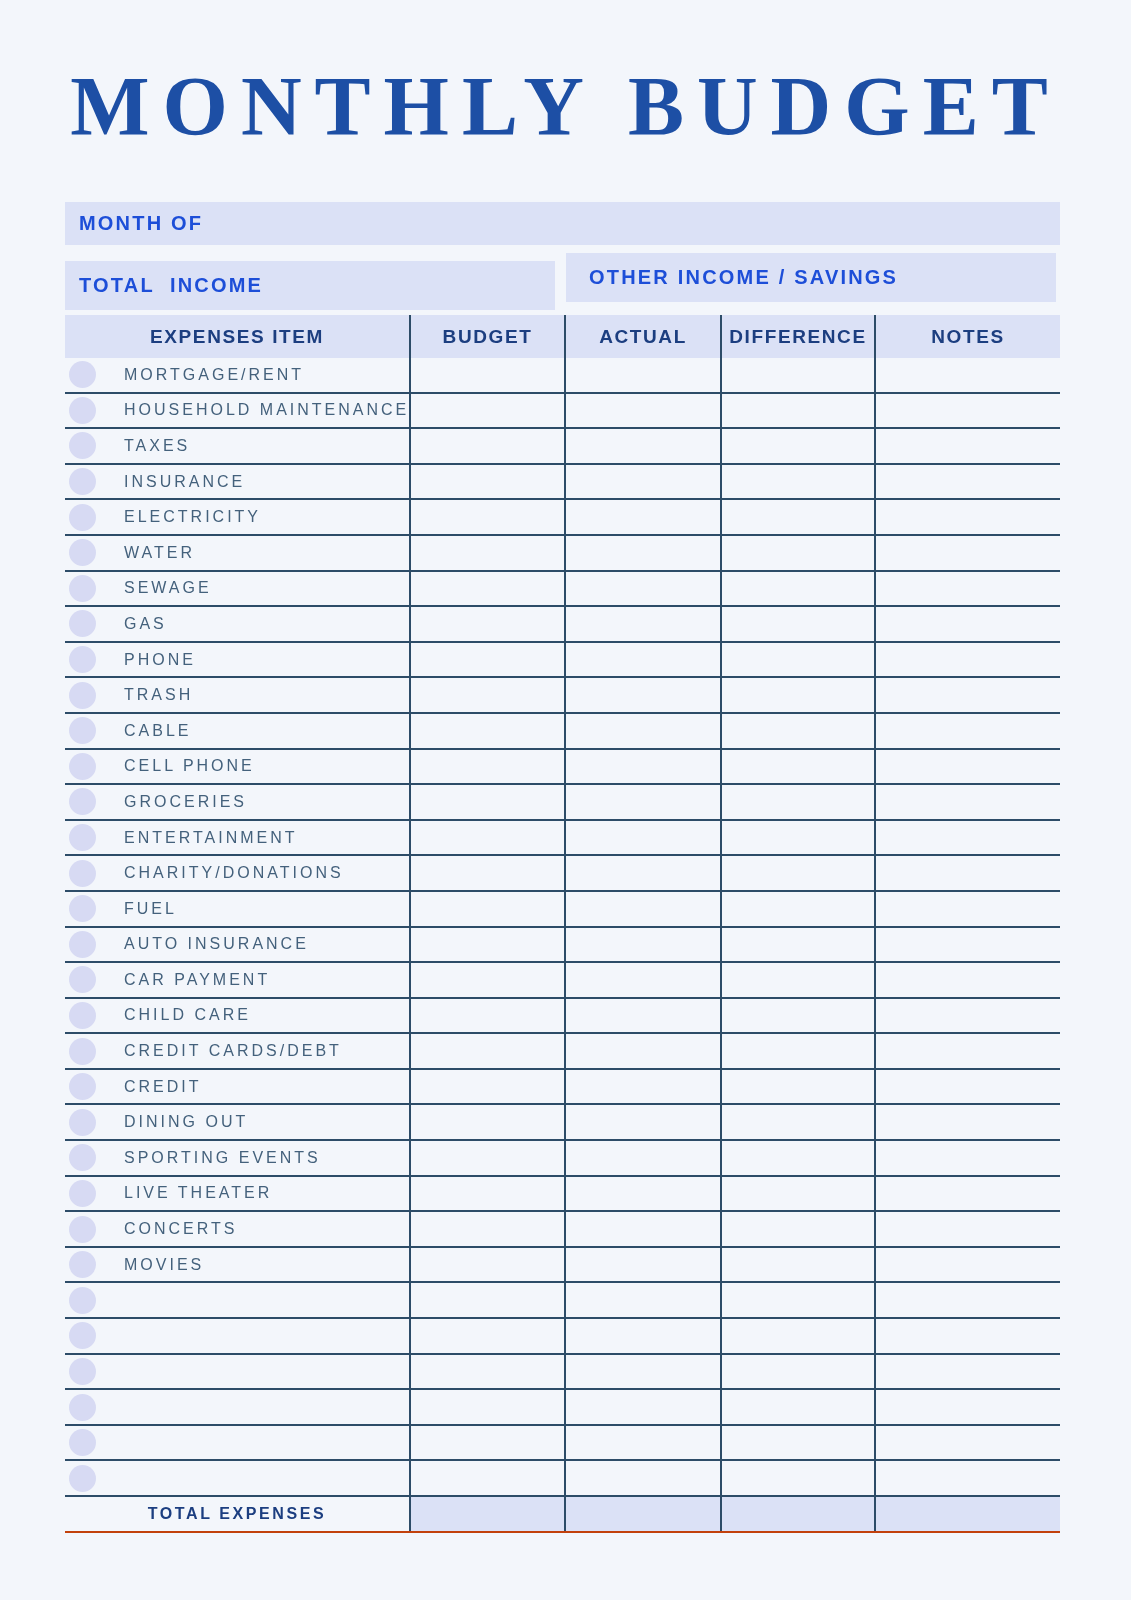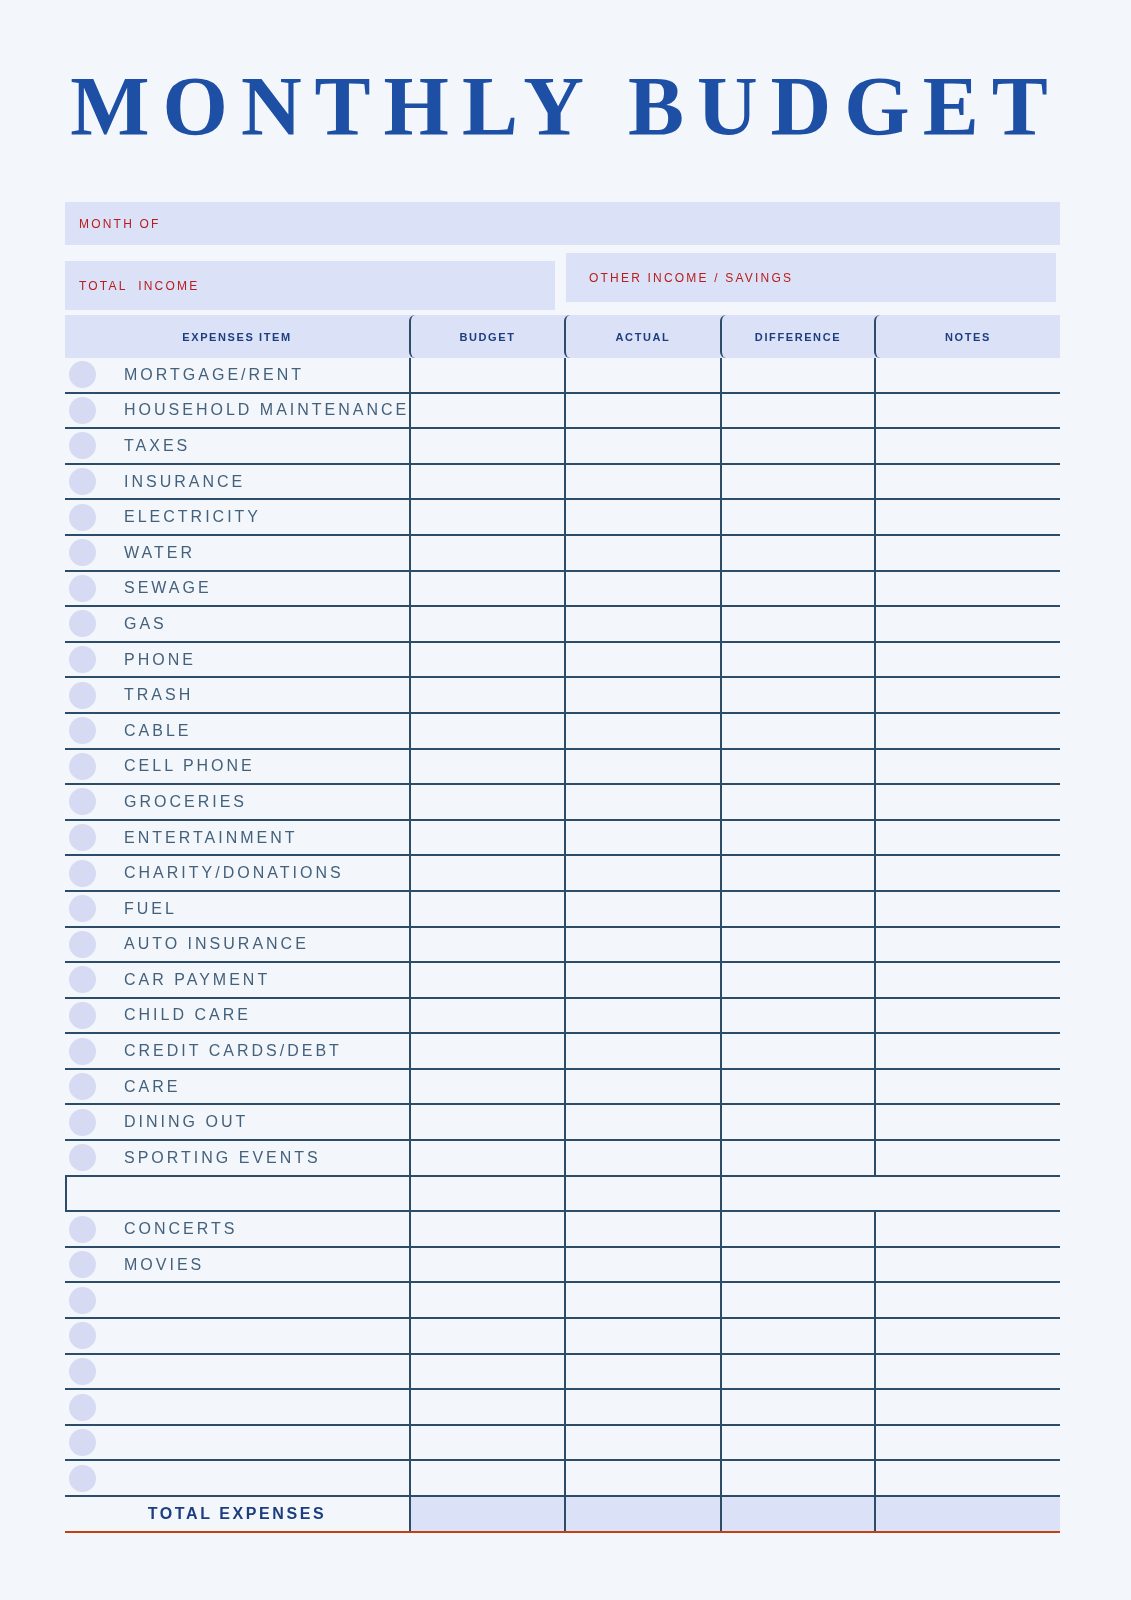--- a/index.html
+++ b/index.html
@@ -20,42 +20,41 @@
     color:#1d4fa5;
     white-space:nowrap;
   }
   .bar{
     position:absolute;
     background:#dbe1f6;
     display:flex;align-items:center;
     box-sizing:border-box;
   }
   .bar-label{
-    color:#b91c1c;font-weight:400;
-    font-size:12px;letter-spacing:2.2px;
+    color:#1d4ed8;font-weight:700;
+    font-size:20px;letter-spacing:2.2px;
     white-space:pre;
   }
   .month-bar{left:65px;top:202px;width:995px;height:43px;padding-left:14px;}
   .income-bar-left{left:65px;top:261px;width:490px;height:49px;padding-left:14px;}
   .income-bar-right{left:566px;top:253px;width:490px;height:49px;padding-left:23px;}
 
   .budget-table{
     position:absolute;left:65px;top:315px;width:995px;
   }
   .tgrid{
     display:grid;
     grid-template-columns:344px 155px 156px 154px 186px;
     box-sizing:border-box;
   }
   .thead{height:43px;background:#dbe1f6;}
   .thead .cell{
     display:flex;align-items:center;justify-content:center;
-    color:#1c3e80;font-weight:700;font-size:11px;letter-spacing:1.6px;
+    color:#1c3e80;font-weight:700;font-size:19px;letter-spacing:1.6px;
     box-sizing:border-box;
-    border-radius:6px;
   }
   .cell{box-sizing:border-box;}
   .cell.divided{border-left:2px solid #2d4c68;}
   .trow{
     height:35.6px;
     border-bottom:2px solid #2d4c68;
   }
   .trow .item-cell{
     display:flex;align-items:center;
     padding-left:4px;
@@ -324,21 +323,21 @@
     </div>
     <div class="cell divided"></div>
     <div class="cell divided"></div>
     <div class="cell divided"></div>
     <div class="cell divided"></div>
   </div>
 
   <div class="tgrid trow">
     <div class="cell item-cell">
       <span class="bullet"></span>
-      <span class="item-label">CARE</span>
+      <span class="item-label">CREDIT</span>
     </div>
     <div class="cell divided"></div>
     <div class="cell divided"></div>
     <div class="cell divided"></div>
     <div class="cell divided"></div>
   </div>
 
   <div class="tgrid trow">
     <div class="cell item-cell">
       <span class="bullet"></span>
@@ -355,20 +354,24 @@
       <span class="bullet"></span>
       <span class="item-label">SPORTING EVENTS</span>
     </div>
     <div class="cell divided"></div>
     <div class="cell divided"></div>
     <div class="cell divided"></div>
     <div class="cell divided"></div>
   </div>
 
   <div class="tgrid trow">
+    <div class="cell item-cell">
+      <span class="bullet"></span>
+      <span class="item-label">LIVE THEATER</span>
+    </div>
     <div class="cell divided"></div>
     <div class="cell divided"></div>
     <div class="cell divided"></div>
     <div class="cell divided"></div>
   </div>
 
   <div class="tgrid trow">
     <div class="cell item-cell">
       <span class="bullet"></span>
       <span class="item-label">CONCERTS</span>

